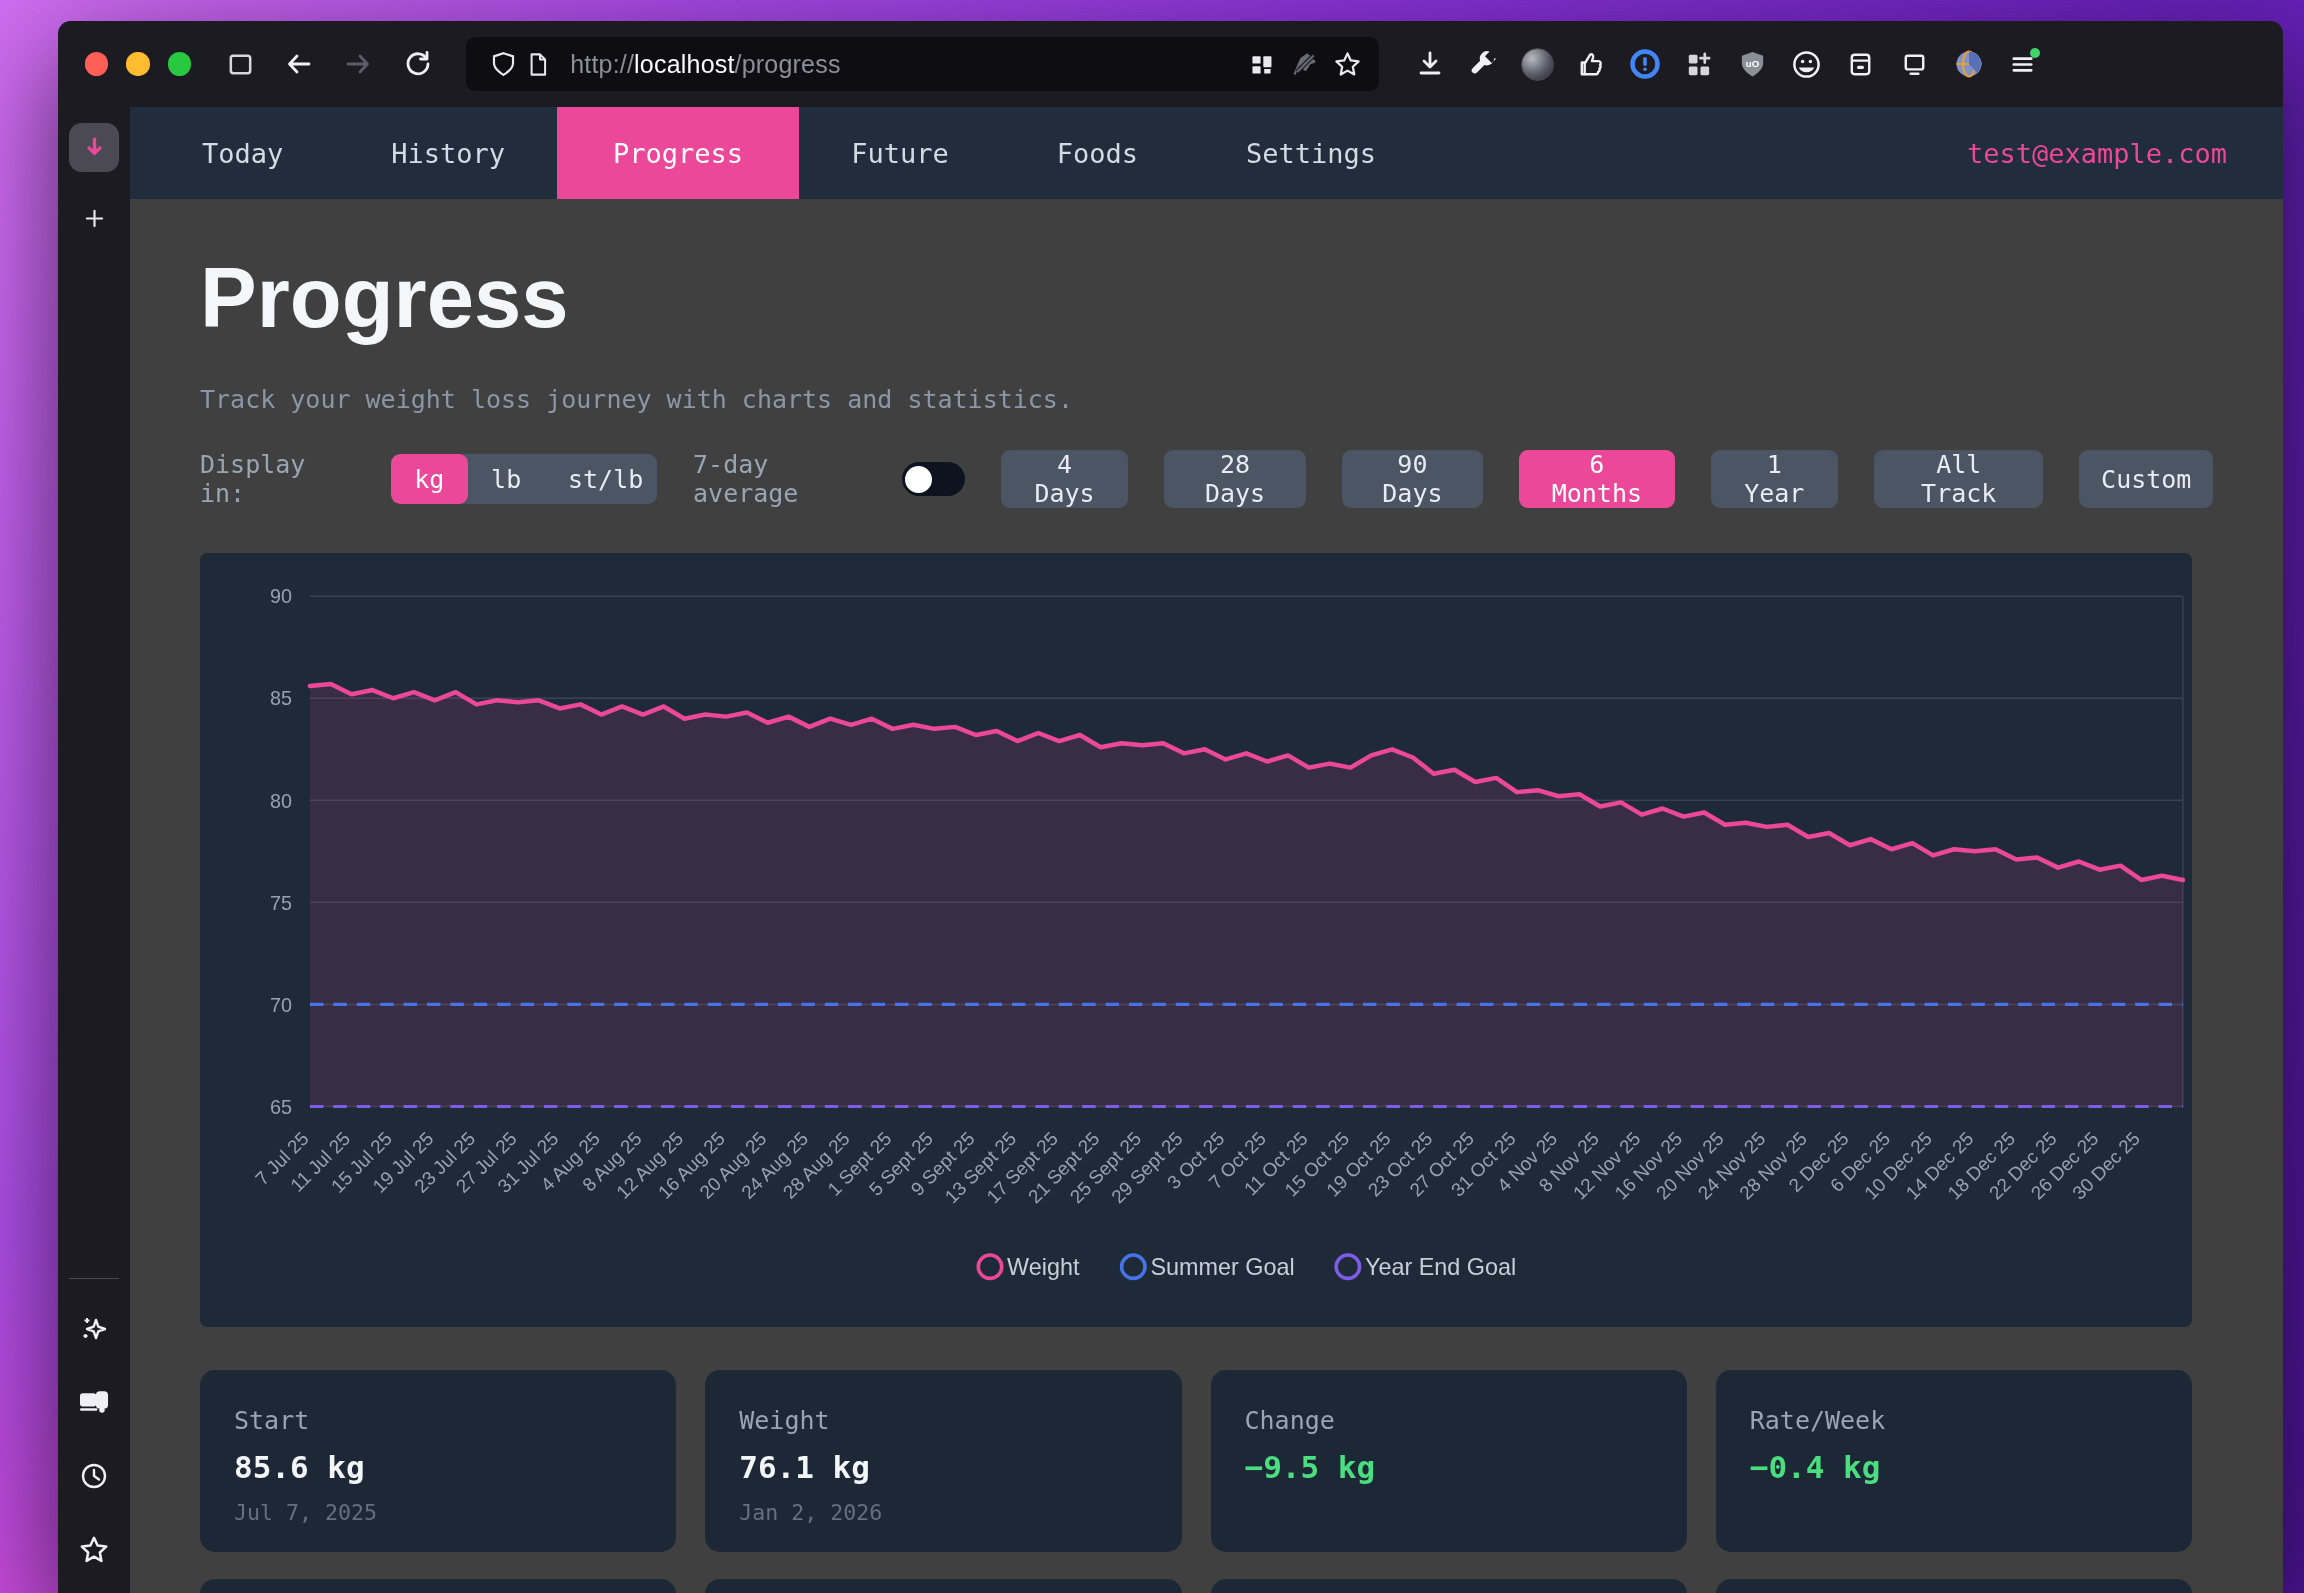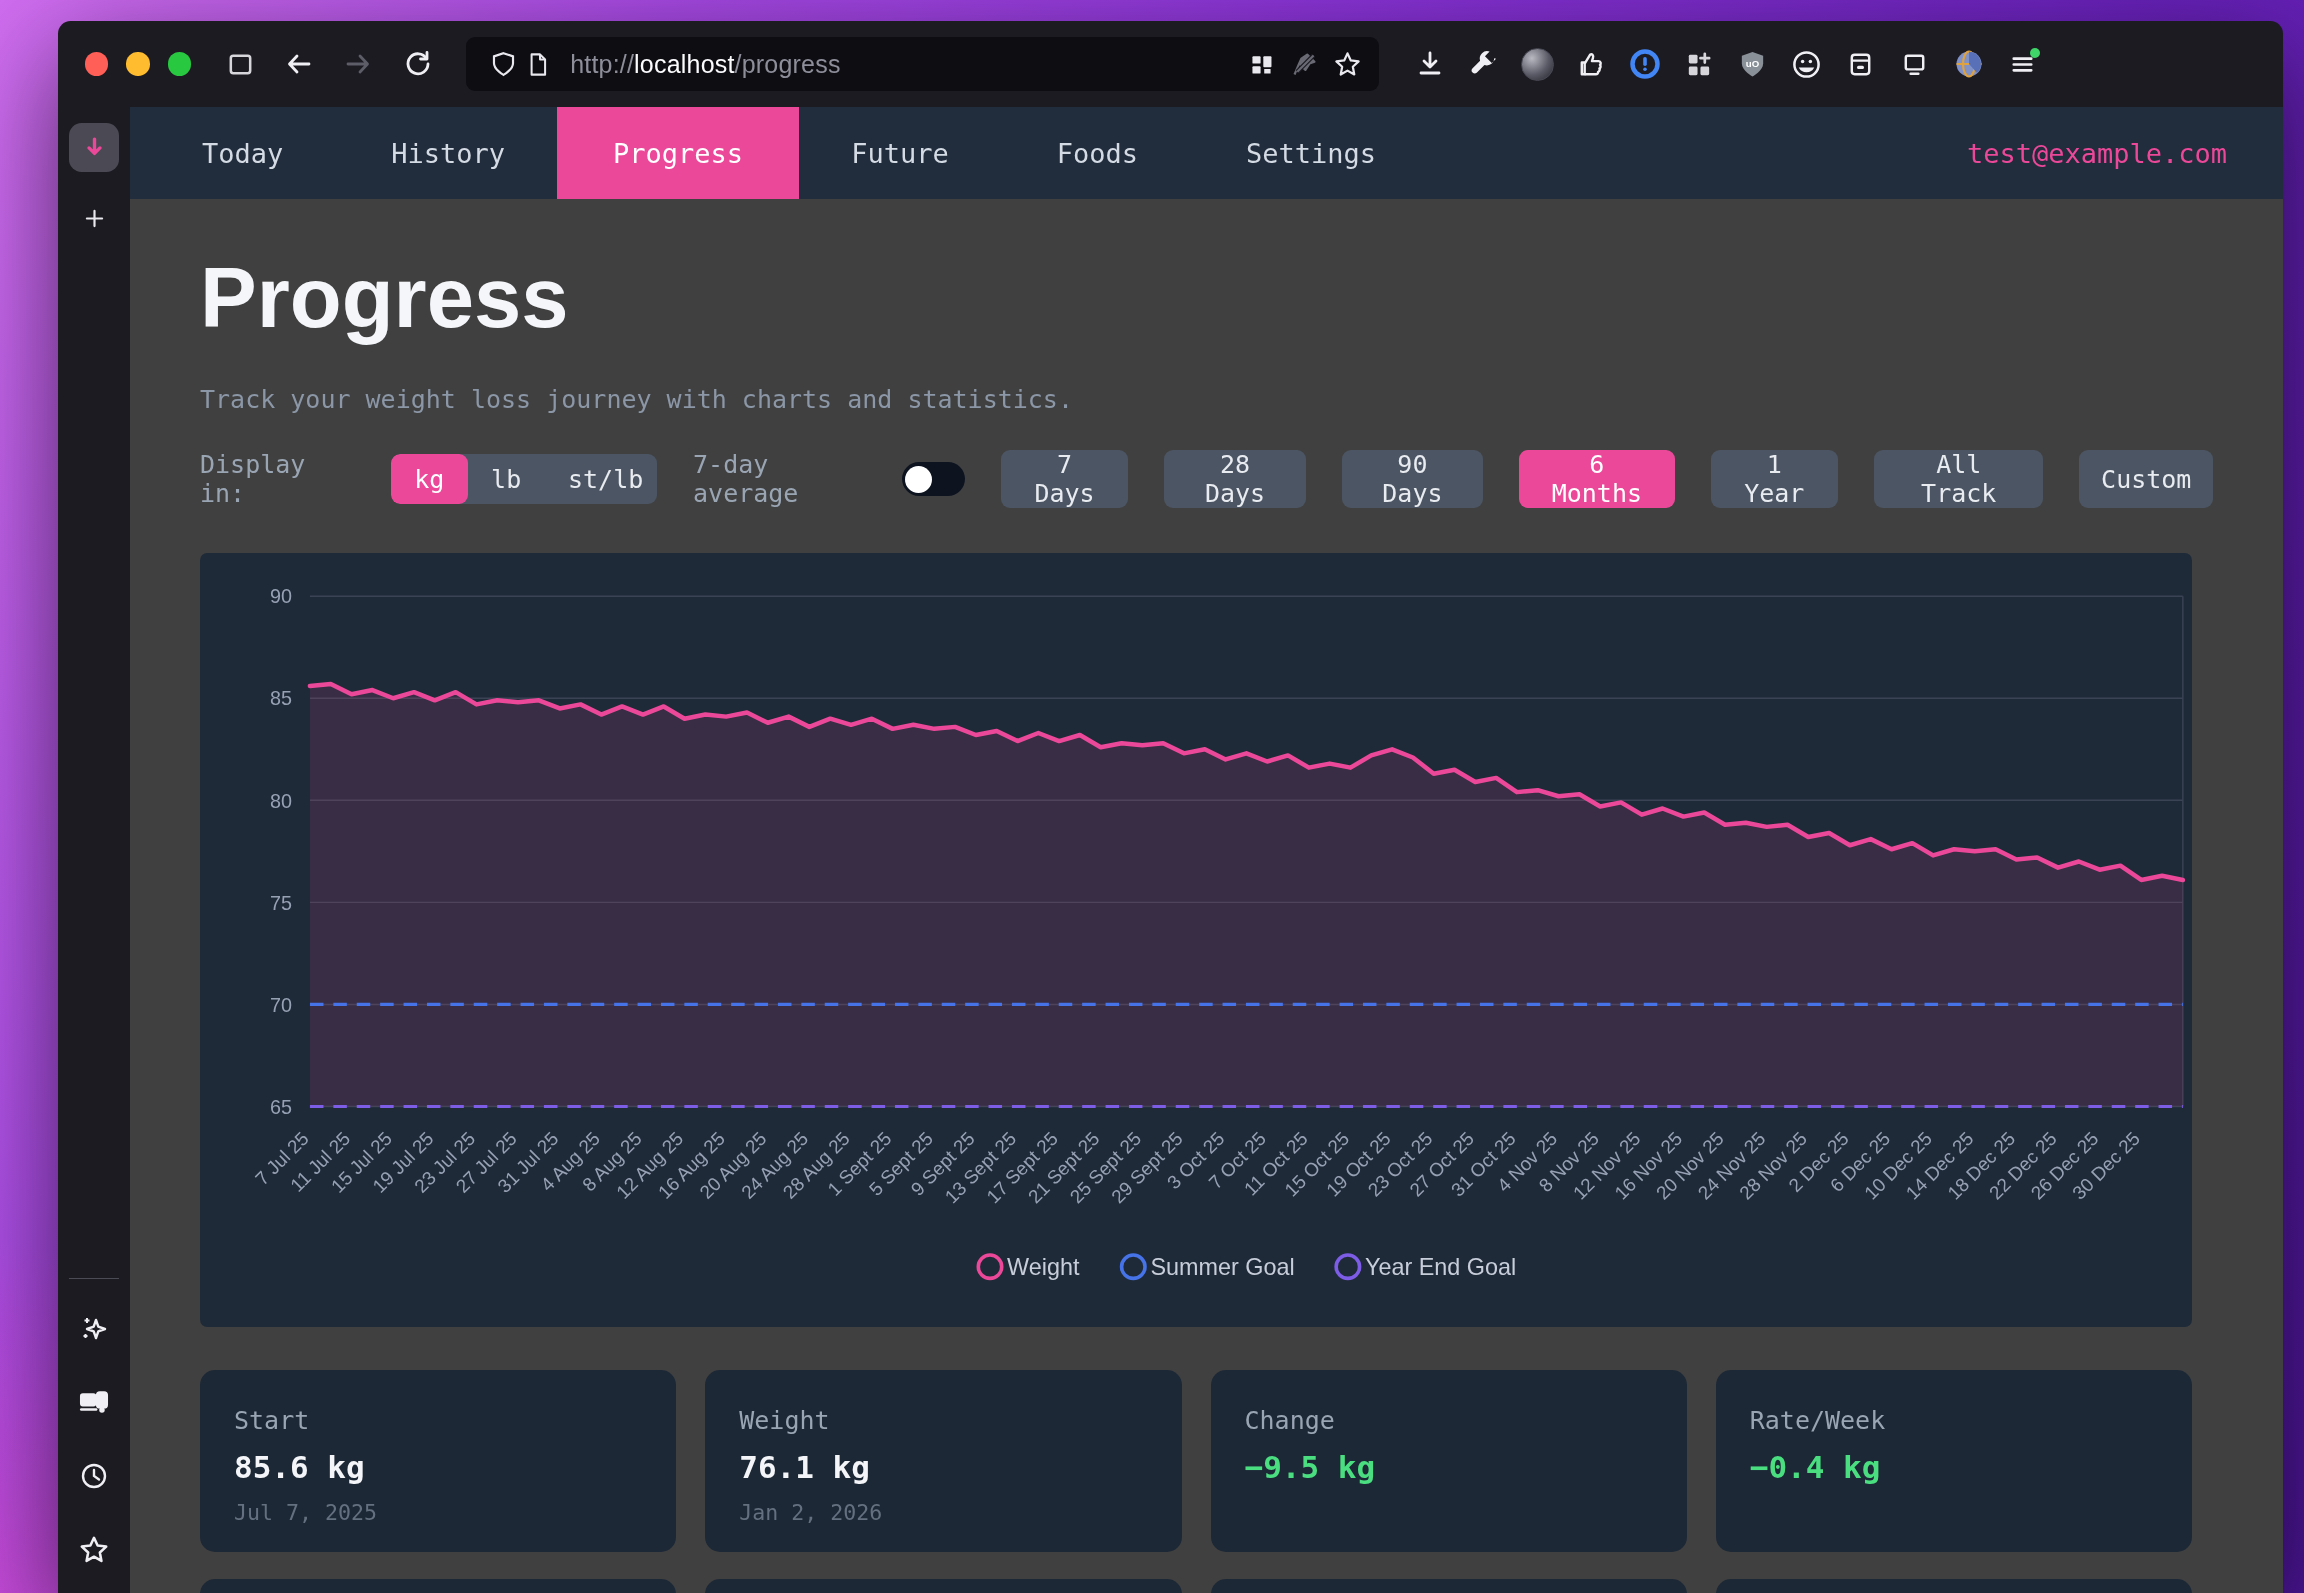--- a/index.html
+++ b/index.html
@@ -289,21 +289,21 @@
           <div class="seg">
             <span class="opt active">kg</span>
             <span class="opt">lb</span>
             <span class="opt">st/lb</span>
           </div>
           <span class="avg-label">7-day average</span>
           <div class="toggle">
               <span class="knob"></span>
             </div>
           <div class="ranges">
-            <button class="rbtn">7 Days</button>
+            <button class="rbtn">4 Days</button>
             <button class="rbtn">28 Days</button>
             <button class="rbtn">90 Days</button>
             <button class="rbtn active">6 Months</button>
             <button class="rbtn">1 Year</button>
             <button class="rbtn">All Track</button>
             <button class="rbtn">Custom</button>
           </div>
         </div>
 
         <div class="chart-panel">

